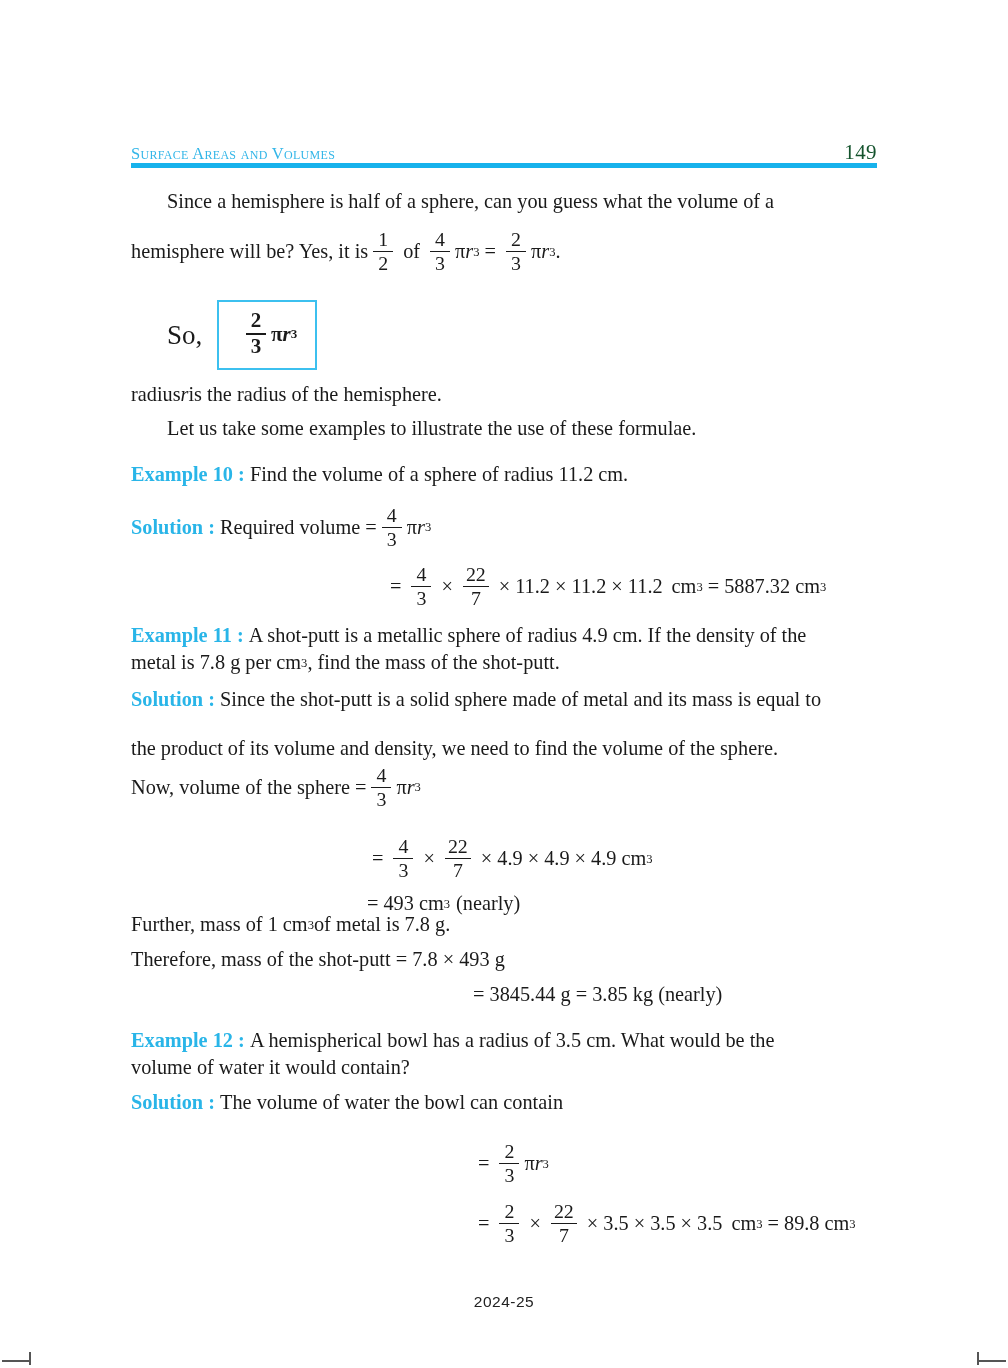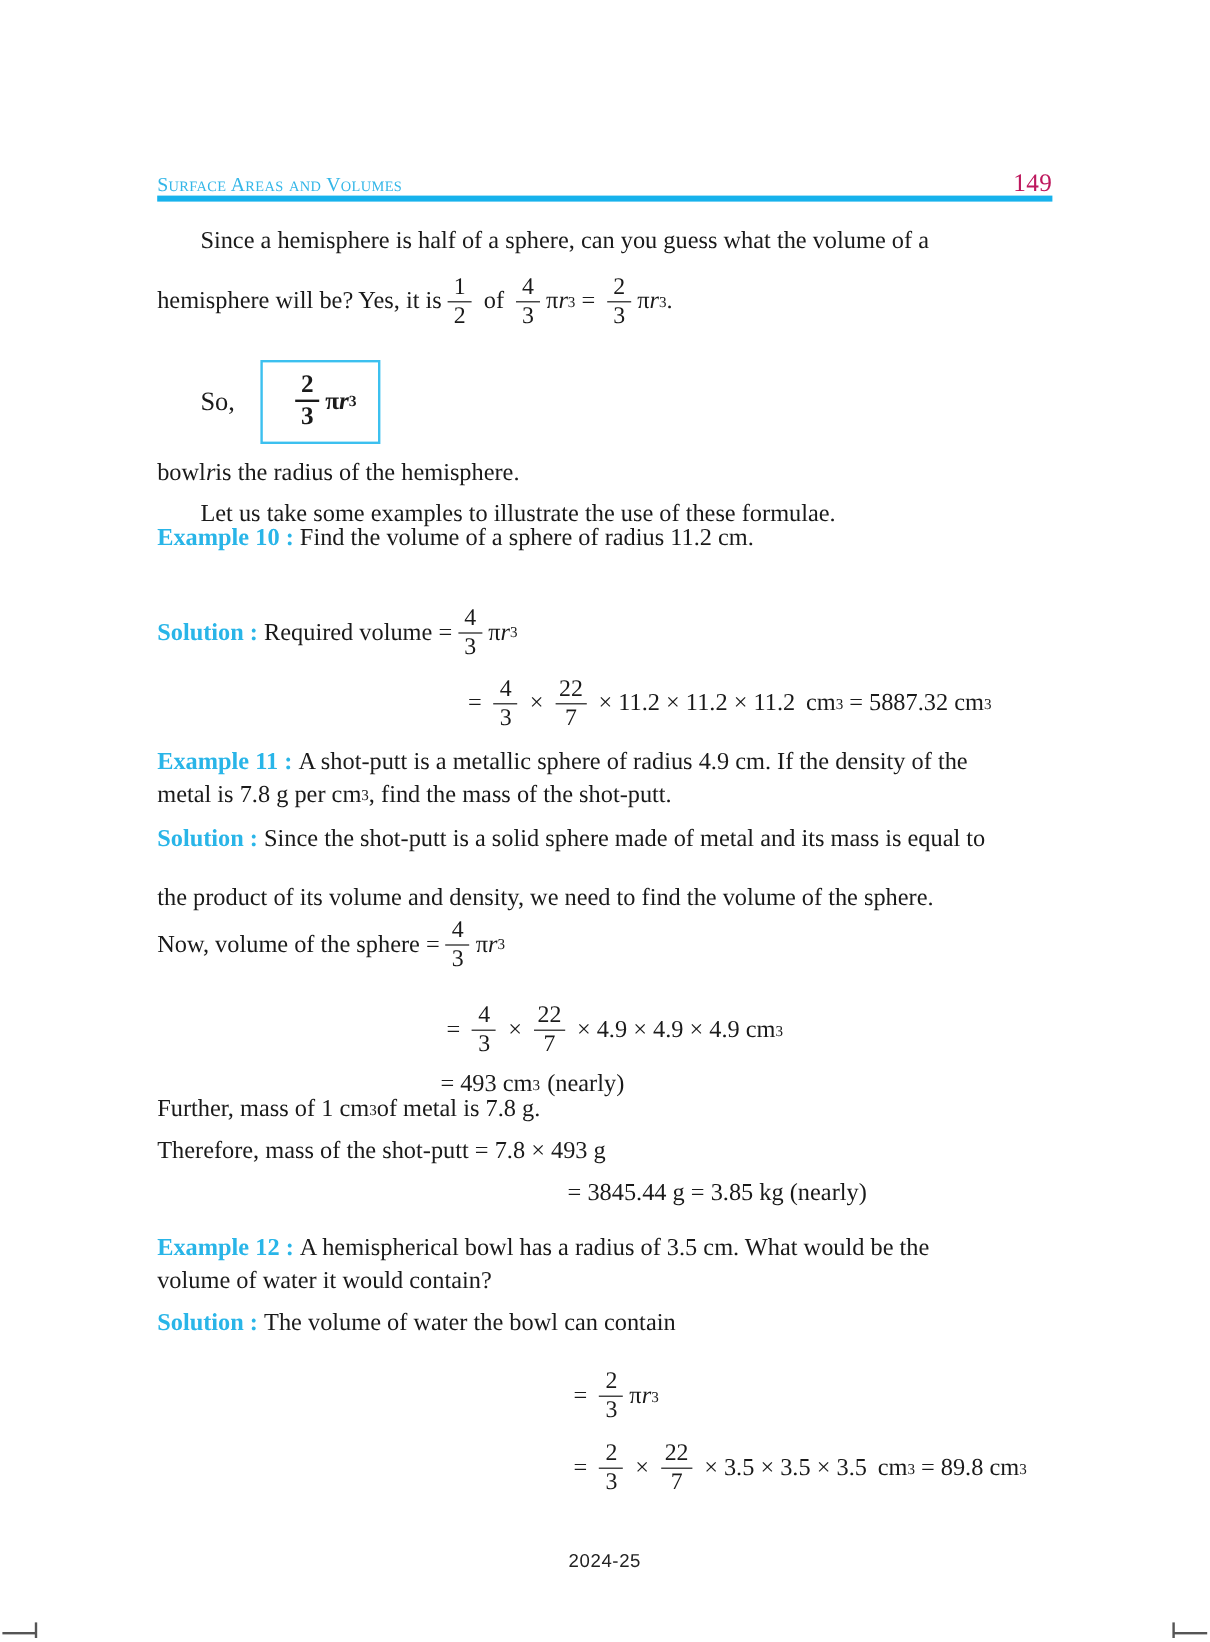--- a/index.html
+++ b/index.html
@@ -34,21 +34,21 @@
     justify-content: space-between;
   }
   .runhead-title {
     color: #33b6e8;
     font-size: 16.5px;
     letter-spacing: 0.3px;
     font-variant: small-caps;
     white-space: nowrap;
   }
   .runhead-page {
-    color: #be185d;
+    color: #14532d;
     font-size: 21px;
     letter-spacing: 0.4px;
   }
   .runhead-rule {
     position: absolute;
     left: 131px;
     top: 163px;
     width: 746px;
     height: 5px;
     background: #17b2ec;
@@ -95,21 +95,21 @@
     width: 100%;
     min-width: 20px;
     height: 1.6px;
     background: #1a1a1a;
     margin: 1px 0;
   }
   .op { margin: 12px 5px; }
   .mi { font-style: italic; }
   .so-label {
     width: 50px;
-    font-size: 22px;
+    font-size: 27px;
   }
   .formula-box {
     border: 2px solid #3cc0ef;
     padding: 8px 18px 10px 22px;
     display: inline-flex;
     align-items: center;
     font-weight: bold;
     font-size: 21px;
   }
   .formula-box .frac { font-size: 1em; }
@@ -196,28 +196,28 @@
         <span class="bar"></span>
         <span class="den">3</span>
       </span>
       <span>π</span>
         <span class="mi">r</span>
         <sup>3</sup>
     </span>
   </div>
 
   <div class="blk" style="left:131px; top:383px;">
-    <span>bowl </span>
+    <span>radius </span>
       <span class="it">r</span>
       <span> is the radius of the hemisphere.</span>
   </div>
 
   <div class="blk" style="left:167px; top:417px;">Let us take some examples to illustrate the use of these formulae.</div>
 
-  <div class="blk" style="left:131px; top:437px;">
+  <div class="blk" style="left:131px; top:463px;">
     <span class="cyan">Example 10 :</span>&nbsp;<span>Find the volume of a sphere of radius 11.2 cm.</span>
   </div>
 
   <div class="blk" style="left:131px; top:505px;">
     <span class="cyan">Solution :</span>&nbsp;<span>Required volume =</span>
     <span class="mrow">
       <span class="frac">
         <span class="num">4</span>
         <span class="bar"></span>
         <span class="den">3</span>

